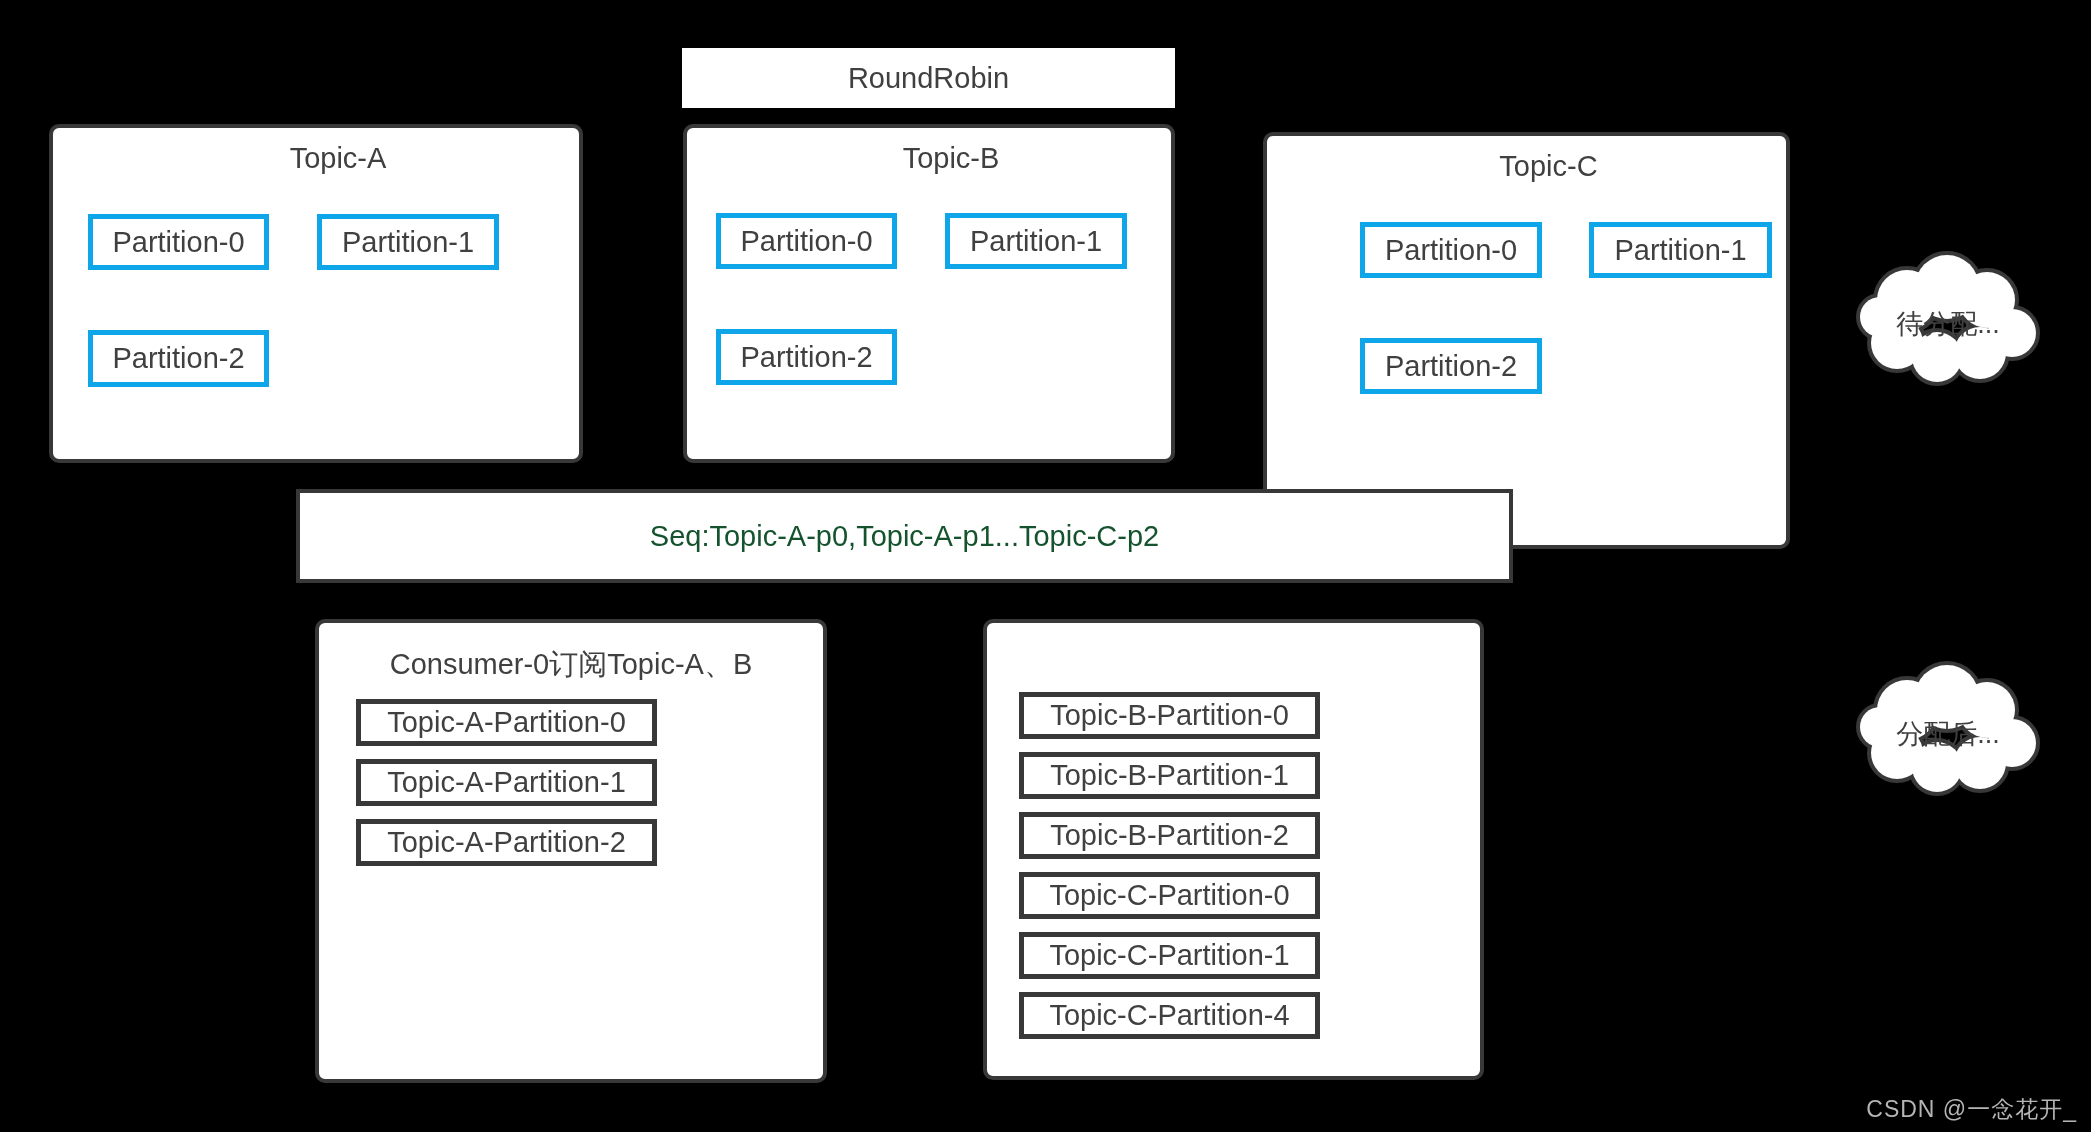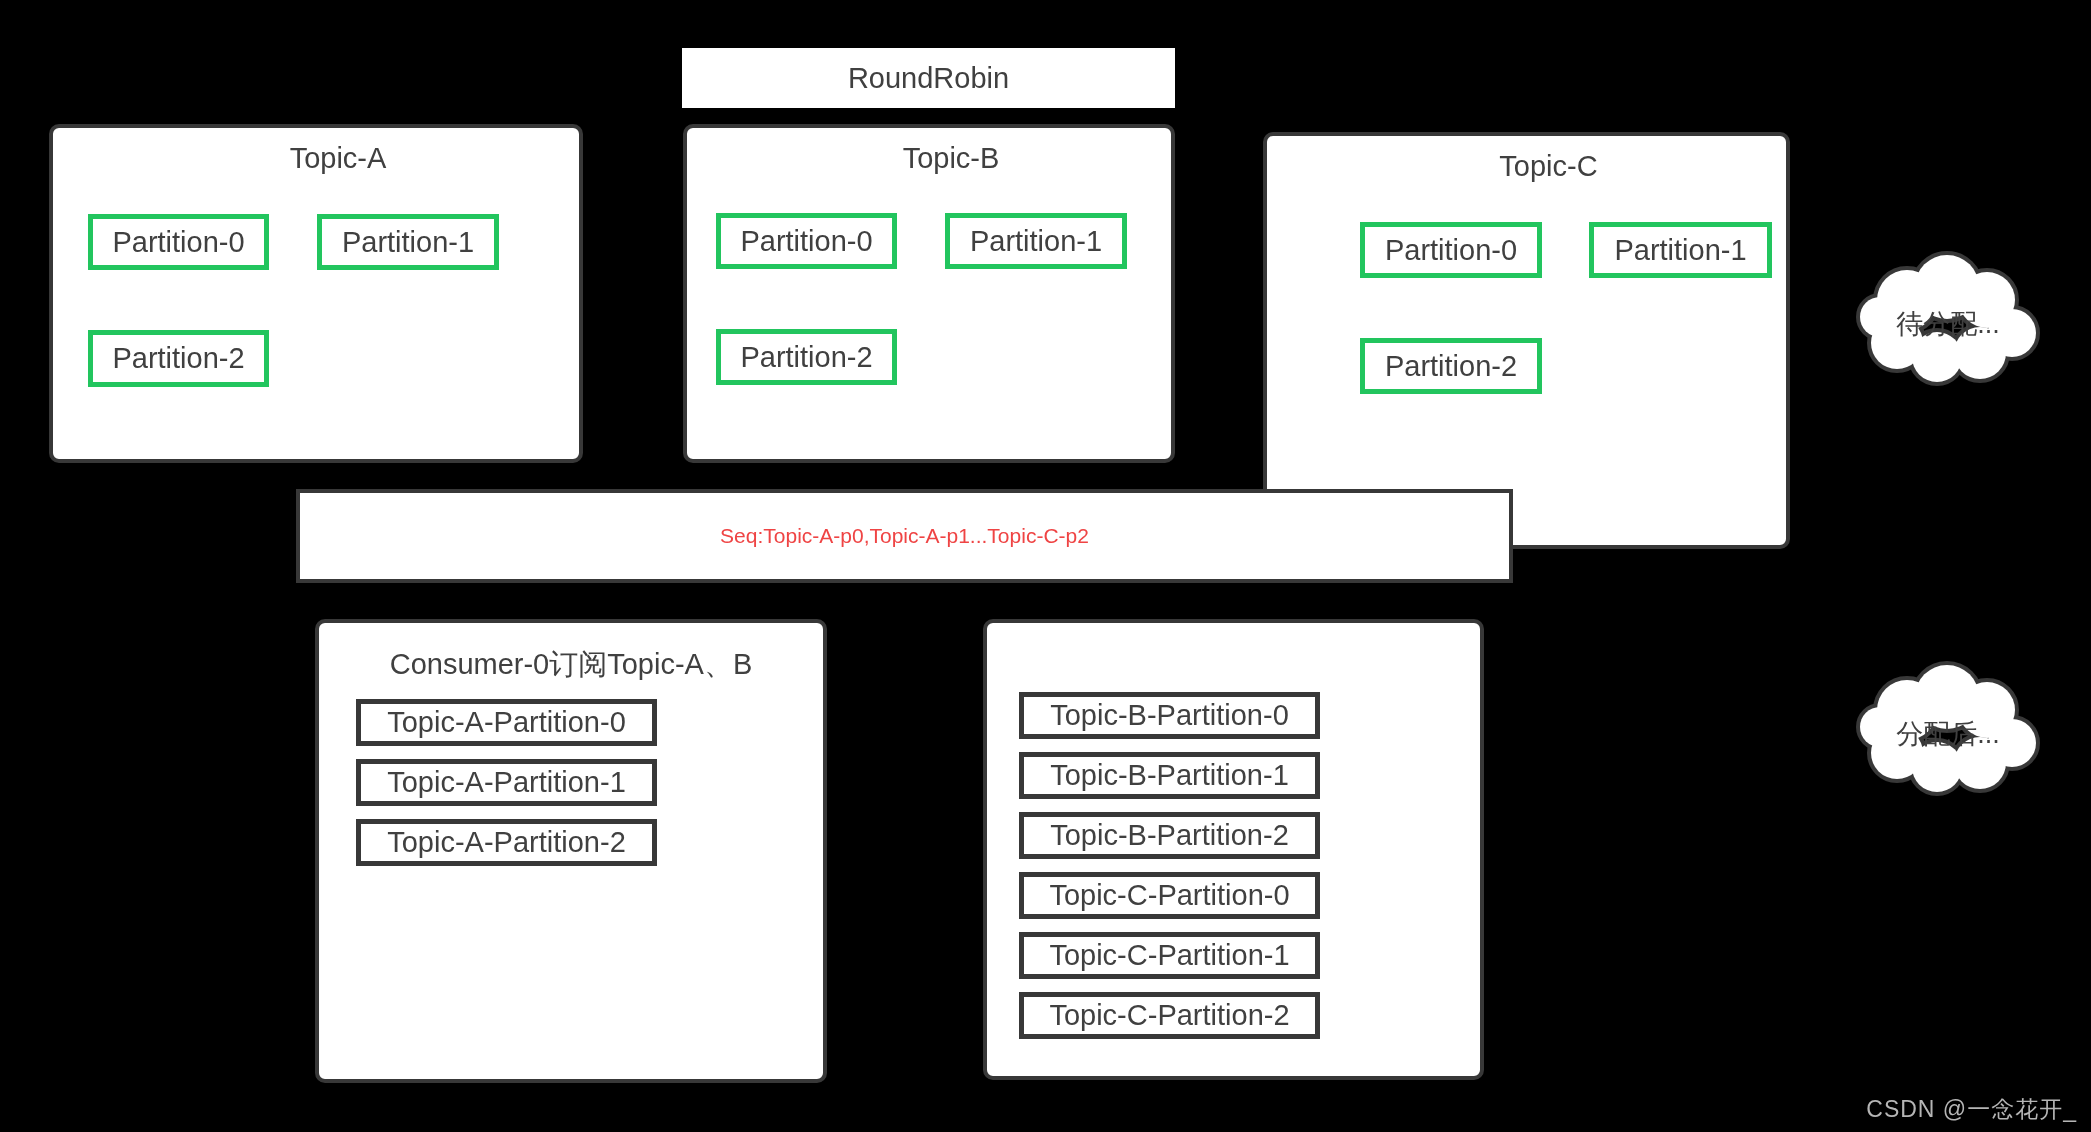--- a/index.html
+++ b/index.html
@@ -21,41 +21,41 @@
     box-sizing:border-box;
   }
   #topic-a{left:49px;top:124px;width:534px;height:339px;}
   #topic-b{left:683px;top:124px;width:492px;height:339px;border-radius:10px;}
   #topic-c{left:1263px;top:132px;width:527px;height:417px;}
   .topic-title{
     position:absolute;top:14px;left:0;width:100%;text-align:center;
     font-size:29px;color:#404040;padding-left:22px;
   }
   .partition{
-    position:absolute;background:#fff;border:5px solid #22c55e;box-sizing:border-box;
+    position:absolute;background:#fff;border:5px solid #0ea5e9;box-sizing:border-box;
     text-align:center;font-size:29px;color:#404040;
     display:flex;align-items:center;justify-content:center;
   }
   
   #topic-a .p0{left:35px;top:86px;width:181px;height:56px;}
   #topic-a .p1{left:264px;top:86px;width:182px;height:56px;}
   #topic-a .p2{left:35px;top:202px;width:181px;height:57px;}
   
   #topic-b .p0{left:29px;top:85px;width:181px;height:56px;}
   #topic-b .p1{left:258px;top:85px;width:182px;height:56px;}
   #topic-b .p2{left:29px;top:201px;width:181px;height:56px;}
   
   #topic-c .p0{left:93px;top:86px;width:182px;height:56px;}
   #topic-c .p1{left:322px;top:86px;width:183px;height:56px;}
   #topic-c .p2{left:93px;top:202px;width:182px;height:56px;}
   
   #seq-bar{
     position:absolute;left:296px;top:489px;width:1217px;height:94px;
     background:#fff;border:4px solid #383838;box-sizing:border-box;
-    text-align:center;font-size:21px;color:#ef4444;
+    text-align:center;font-size:29px;color:#14532d;
     display:flex;align-items:center;justify-content:center;
   }
   
   #consumer-0{left:315px;top:619px;width:512px;height:464px;}
   #consumer-1{left:983px;top:619px;width:501px;height:461px;}
   .consumer-title{
     position:absolute;top:22px;left:0;width:100%;text-align:center;
     font-size:29px;color:#404040;
   }
   .assigned{
@@ -142,21 +142,21 @@
     <div class="assigned r1">Topic-A-Partition-1</div>
     <div class="assigned r2">Topic-A-Partition-2</div>
   </div>
 
   <div id="consumer-1" class="bigbox">
     <div class="assigned r0">Topic-B-Partition-0</div>
     <div class="assigned r1">Topic-B-Partition-1</div>
     <div class="assigned r2">Topic-B-Partition-2</div>
     <div class="assigned r3">Topic-C-Partition-0</div>
     <div class="assigned r4">Topic-C-Partition-1</div>
-    <div class="assigned r5">Topic-C-Partition-2</div>
+    <div class="assigned r5">Topic-C-Partition-4</div>
   </div>
 
   <svg id="cloud-assigned" class="cloud" viewBox="0 0 200 155">
     <g stroke="#383838" stroke-width="8" fill="#ffffff">
       <circle cx="55" cy="55" r="30"></circle>
         <circle cx="95" cy="42" r="32"></circle>
         <circle cx="135" cy="55" r="28"></circle>
       <circle cx="160" cy="88" r="24"></circle>
         <circle cx="128" cy="108" r="26"></circle>
         <circle cx="85" cy="112" r="25"></circle>

